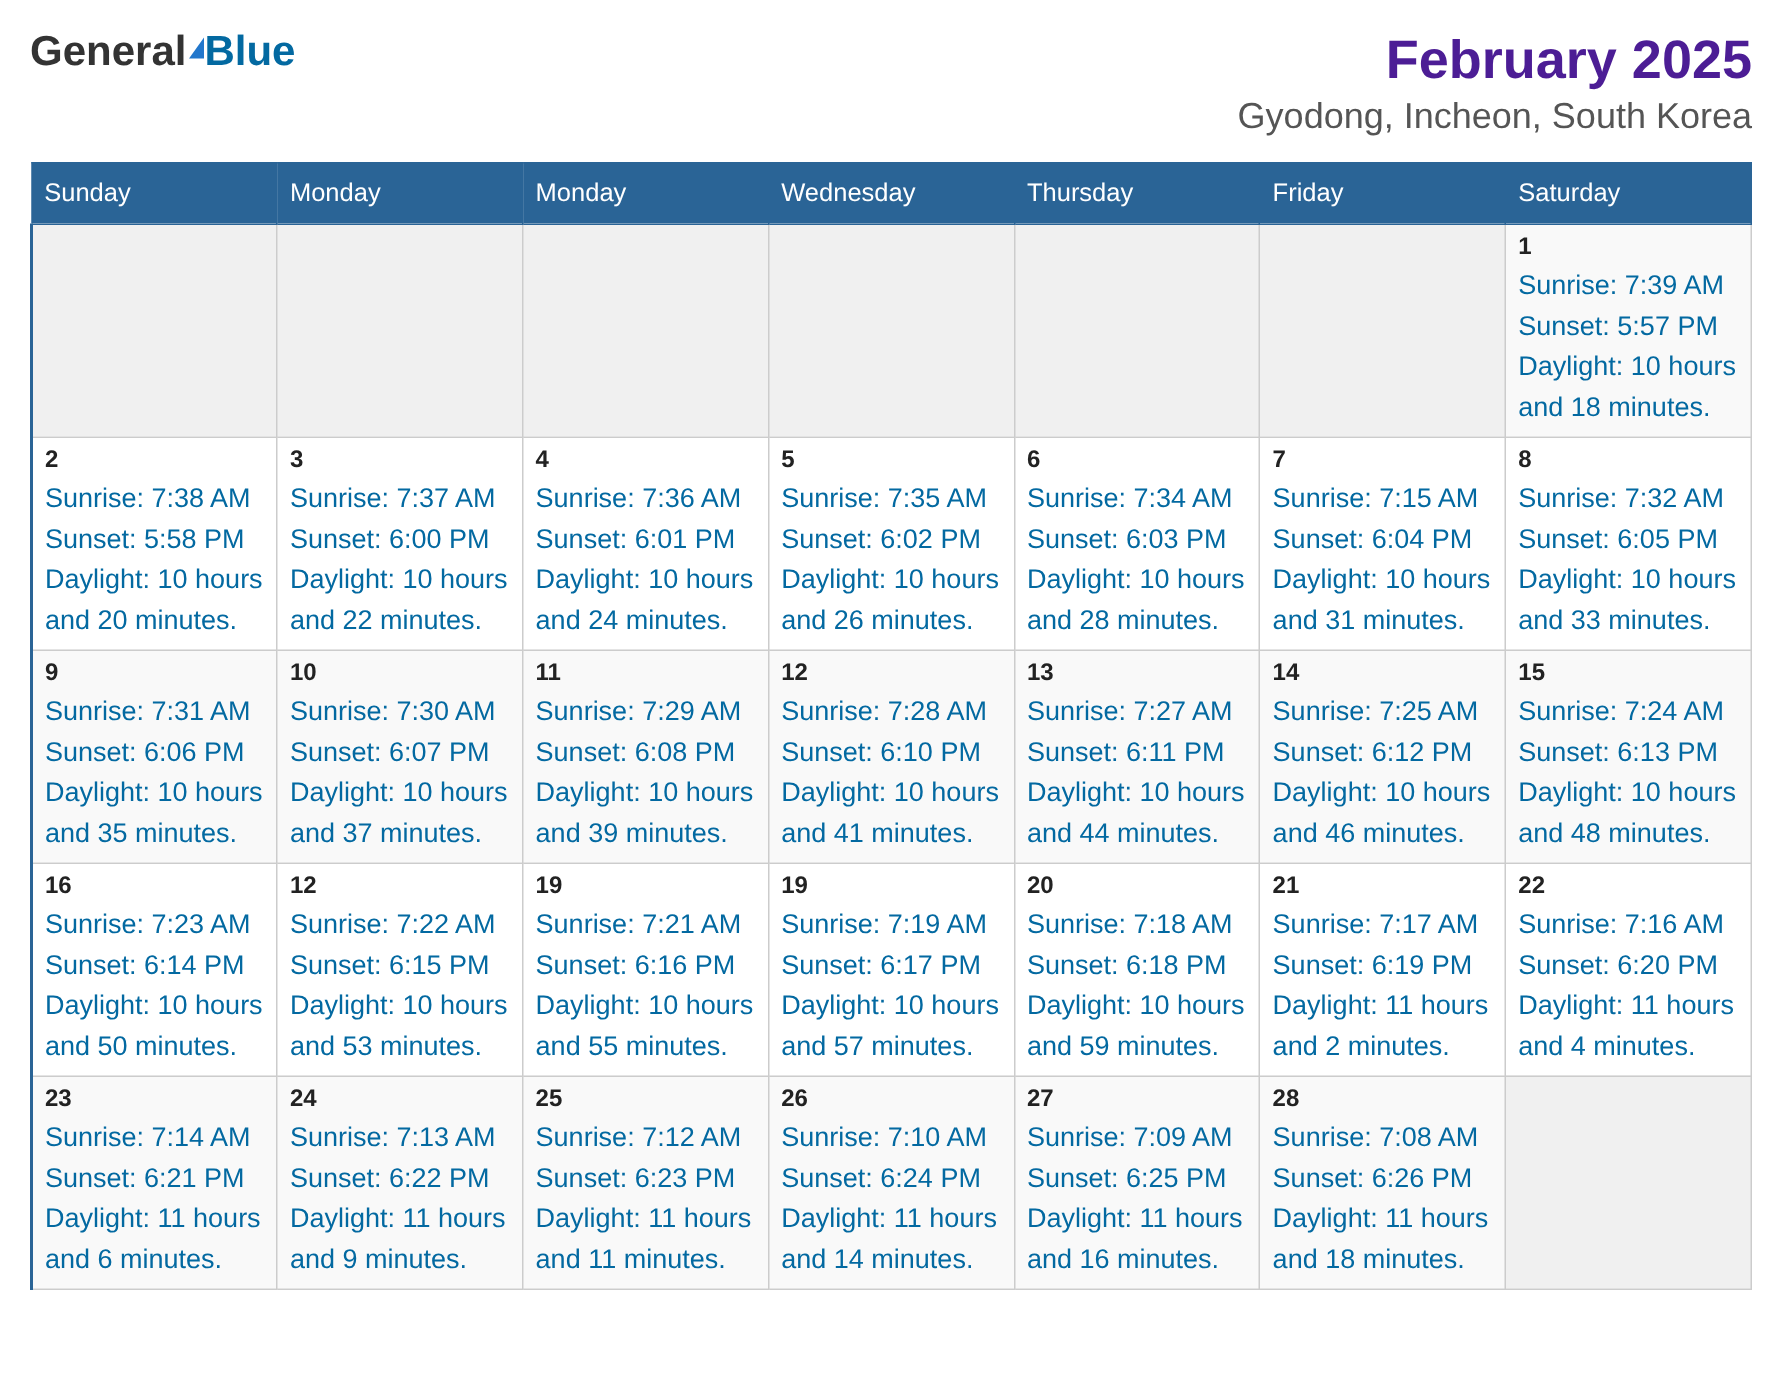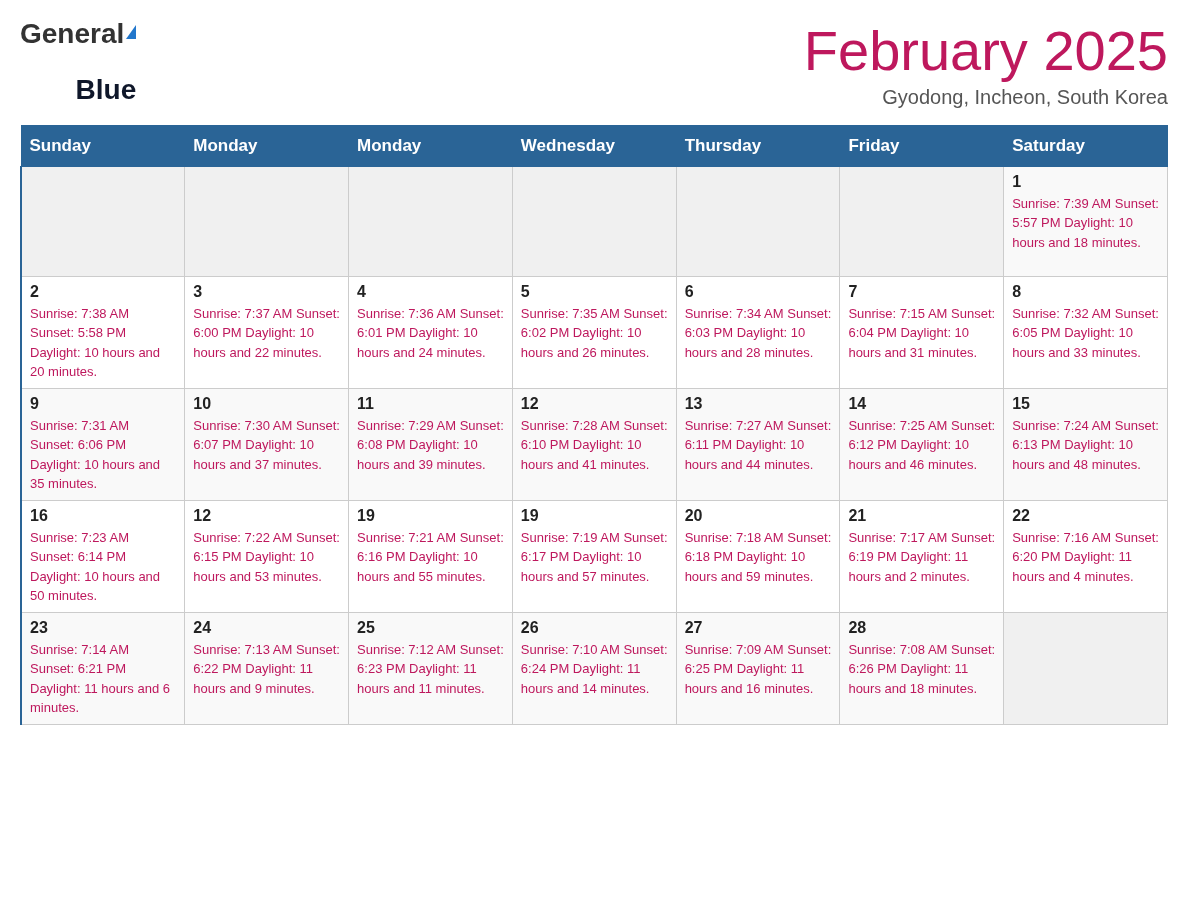--- a/index.html
+++ b/index.html
@@ -11,70 +11,69 @@
       min-height: 918px;
     }
     .header {
       display: flex;
       justify-content: space-between;
       align-items: flex-start;
       margin-bottom: 16px;
     }
     .logo {
       display: flex;
-      flex-direction: column;
-      align-items: flex-end;
-      gap: 28px;
+      flex-direction: row;
+      align-items: center;
     }
     .logo-general {
       font-size: 28px;
       font-weight: bold;
       color: #333;
       line-height: 1;
     }
     .logo-blue {
       font-size: 28px;
       font-weight: bold;
-      color: #0f172a;
+      color: #0369a1;
       line-height: 1;
     }
     .logo-triangle {
       display: inline-block;
       width: 0;
       height: 0;
       border-left: 10px solid transparent;
       border-bottom: 14px solid #2277cc;
       margin-left: 2px;
       vertical-align: middle;
       position: relative;
       top: -2px;
     }
     .title-block {
       text-align: right;
     }
     .calendar-title {
-      font-size: 56px;
-      font-weight: normal;
-      color: #be185d;
+      font-size: 36px;
+      font-weight: bold;
+      color: #4c1d95;
       line-height: 1.1;
     }
     .calendar-subtitle {
-      font-size: 20px;
+      font-size: 24px;
       color: #555;
       margin-top: 4px;
     }
     table {
       width: 100%;
       border-collapse: collapse;
     }
     thead th {
       background-color: #2a6496;
       color: #fff;
       font-size: 17px;
-      font-weight: bold;
+      font-weight: normal;
       padding: 10px 8px;
       text-align: left;
       border: 1px solid #2a6496;
     }
     tbody td {
       vertical-align: top;
       border: 1px solid #ccc;
       padding: 6px 8px;
       width: calc(100% / 7);
       min-height: 110px;
@@ -89,22 +88,22 @@
       background: #fff;
     }
     .day-number {
       font-size: 16px;
       font-weight: bold;
       color: #222;
       display: block;
       margin-bottom: 3px;
     }
     .day-info {
-      font-size: 13px;
-      color: #be185d;
+      font-size: 18px;
+      color: #0369a1;
       line-height: 1.5;
     }
     .empty-cell {
       background: #f0f0f0 !important;
     }
     tbody tr td:first-child {
       border-left: 2px solid #2a6496;
     }
   </style>
 </head>

